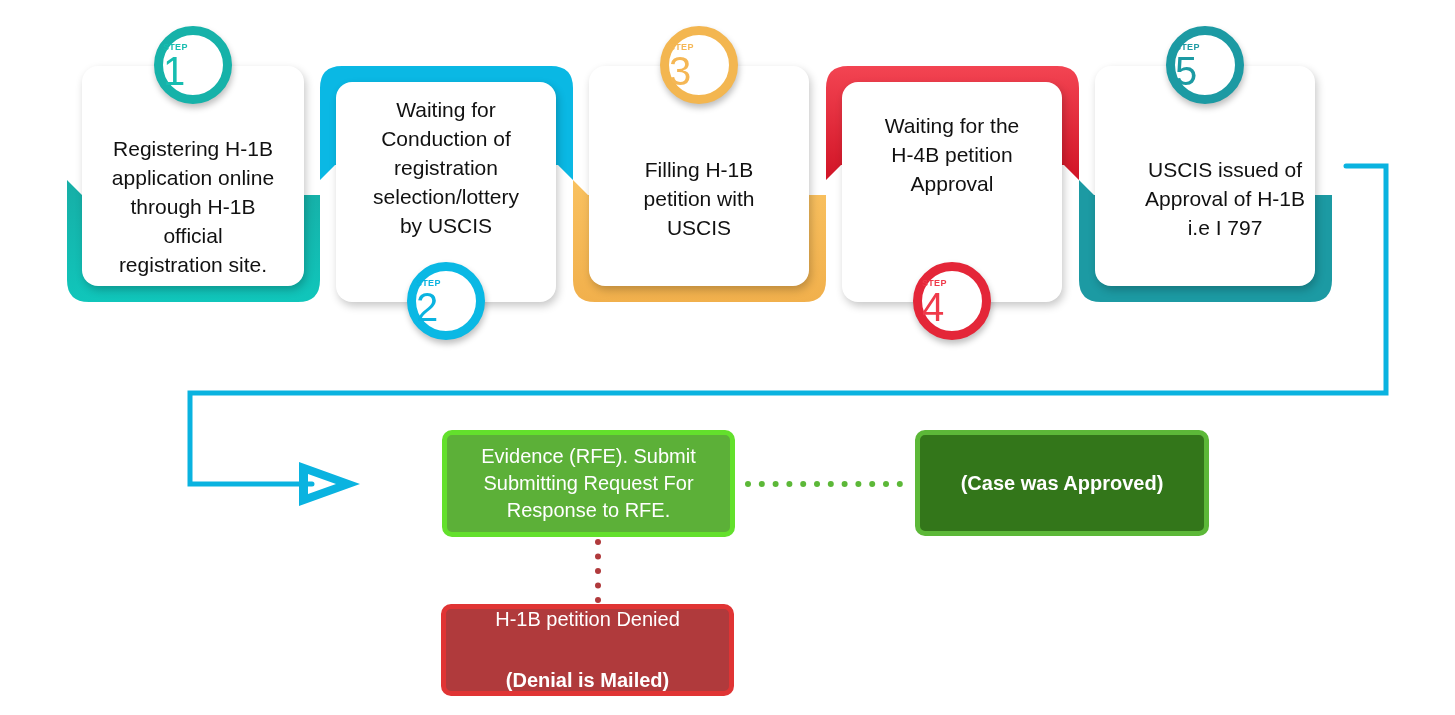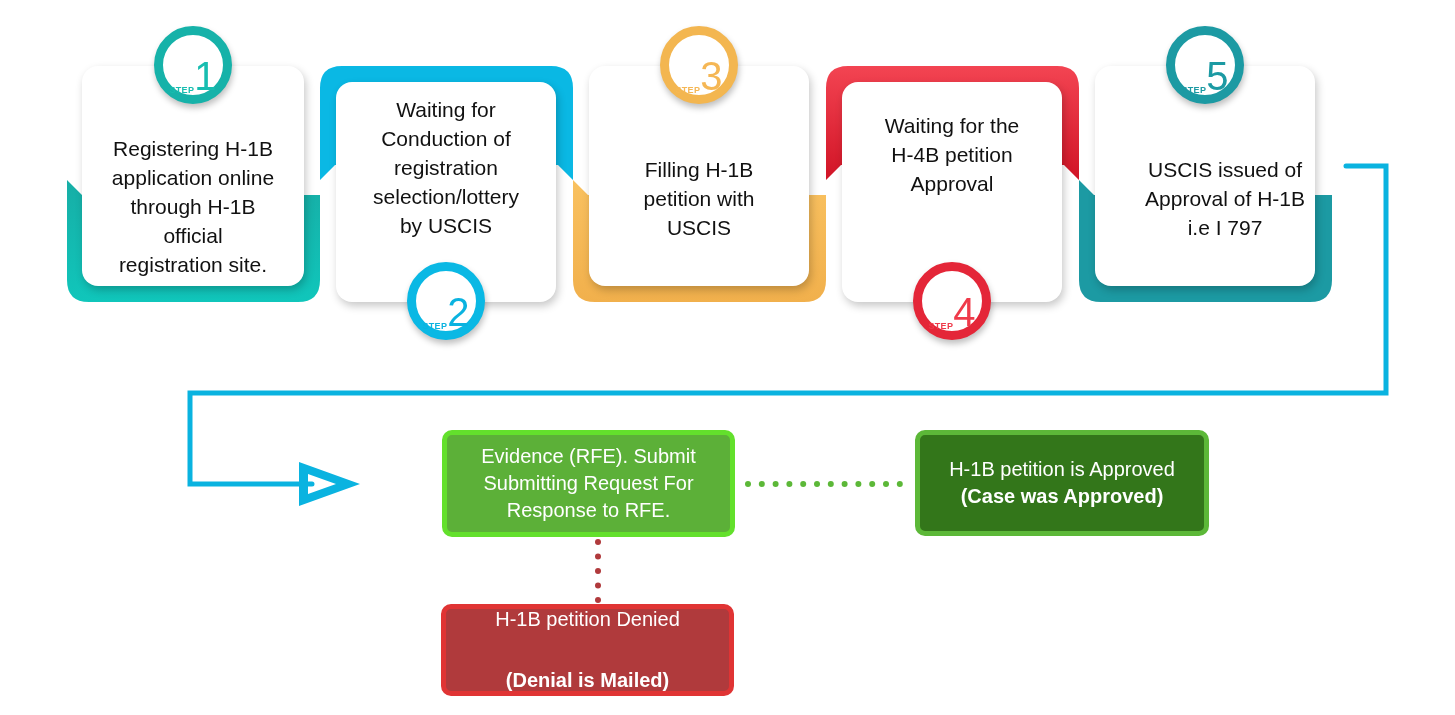--- a/index.html
+++ b/index.html
@@ -9,21 +9,21 @@
 
   .card { position:absolute; background:#ffffff; border-radius:16px;
           box-shadow: 2px 4px 8px rgba(0,0,0,0.22);
           display:flex; align-items:center; justify-content:center; text-align:center;
           color:#111; font-size:21px; line-height:29px; box-sizing:border-box; padding:0 10px; }
   .card span { white-space:pre-line; }
 
   .circle { position:absolute; width:78px; height:78px; border-radius:50%;
             background:#fff; box-sizing:border-box; border-width:9px; border-style:solid;
             box-shadow: 1px 4px 6px rgba(0,0,0,0.25);
-            display:flex; flex-direction:row; align-items:flex-end; justify-content:center; }
+            display:flex; flex-direction:column; align-items:flex-start; justify-content:center; }
   .circle .step { font-size:9px; font-weight:bold; letter-spacing:0.3px; line-height:10px; margin-top:2px; }
   .circle .num { font-size:40px; line-height:38px; font-weight:normal; }
 
   .box { position:absolute; box-sizing:border-box; border-radius:10px; border-width:5px; border-style:solid;
          color:#fff; text-align:center; font-size:20px; line-height:27px;
          display:flex; flex-direction:column; align-items:center; justify-content:center; }
   .box b { font-weight:bold; }
 </style>
 </head>
 <body>
@@ -131,19 +131,18 @@
   <span class="step">STEP</span>
   <span class="num">5</span>
 </div>
 
 <div class="box" style="left:442px;top:430px;width:293px;height:107px;background:#5cb038;border-color:#63e02c;">
   <span>Evidence (RFE). Submit</span>
   <span>Submitting Request For</span>
   <span>Response to RFE.</span>
 </div>
 <div class="box" style="left:915px;top:430px;width:294px;height:106px;background:#33761a;border-color:#5cb838;">
-  <span>H-1B petition is Approved</span>
   <b>(Case was Approved)</b>
 </div>
 <div class="box" style="left:441px;top:604px;width:293px;height:92px;background:#b03a3c;border-color:#e03434;gap:34px;">
   <span>H-1B petition Denied</span>
   <b>(Denial is Mailed)</b>
 </div>
 
 </body></html>

